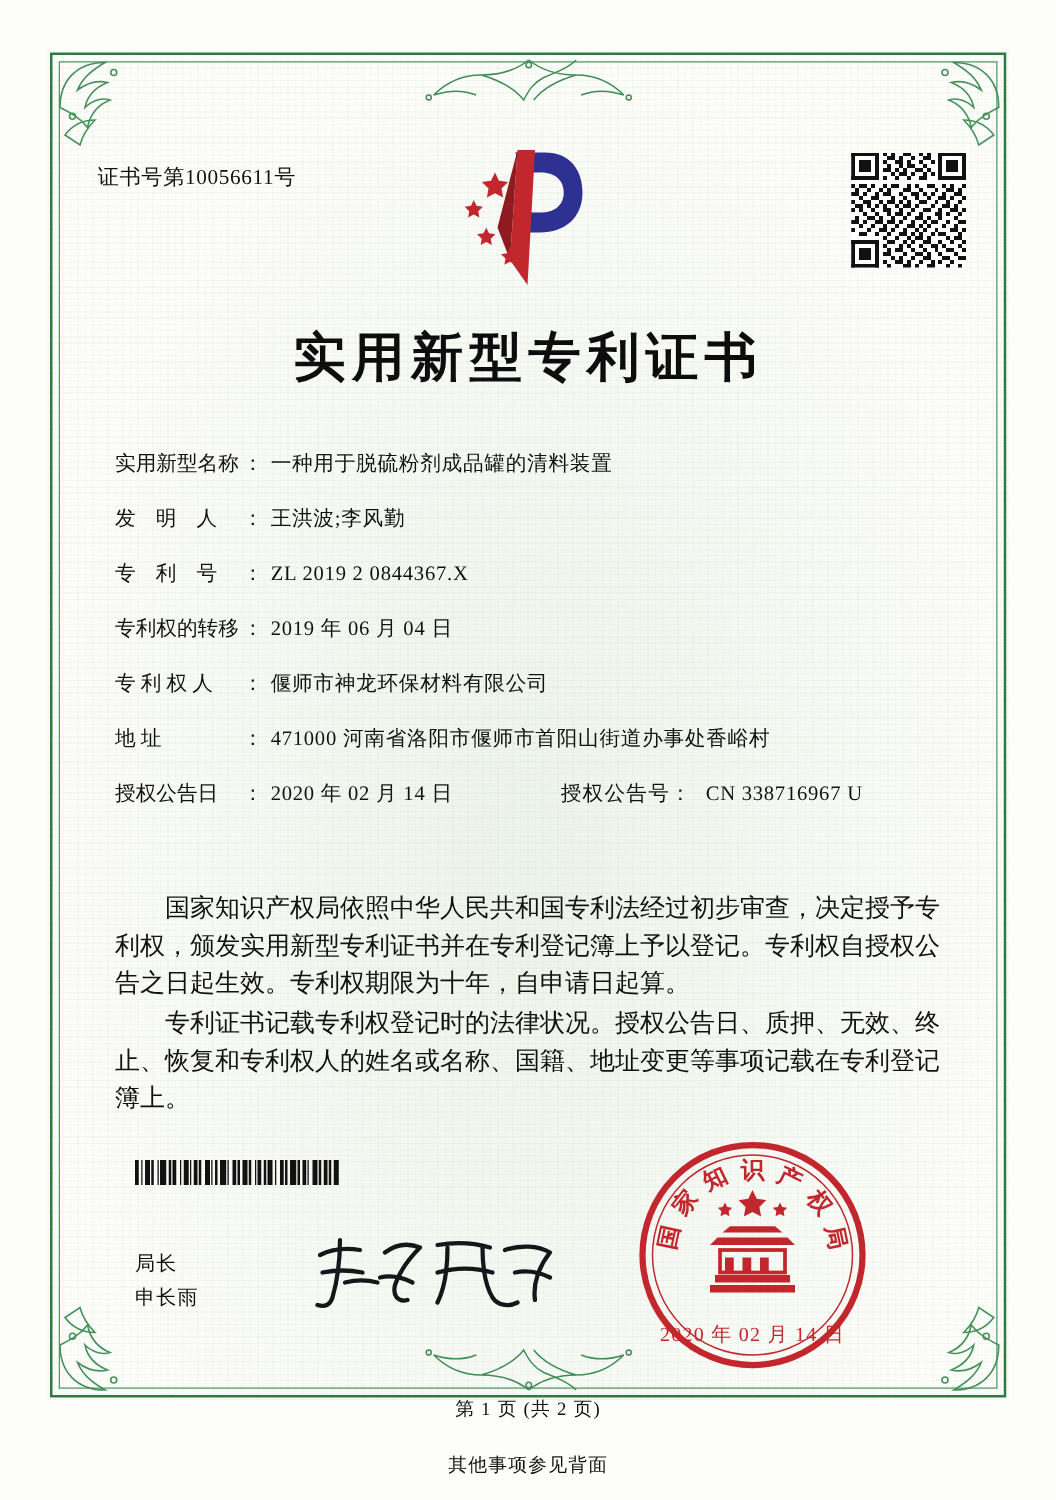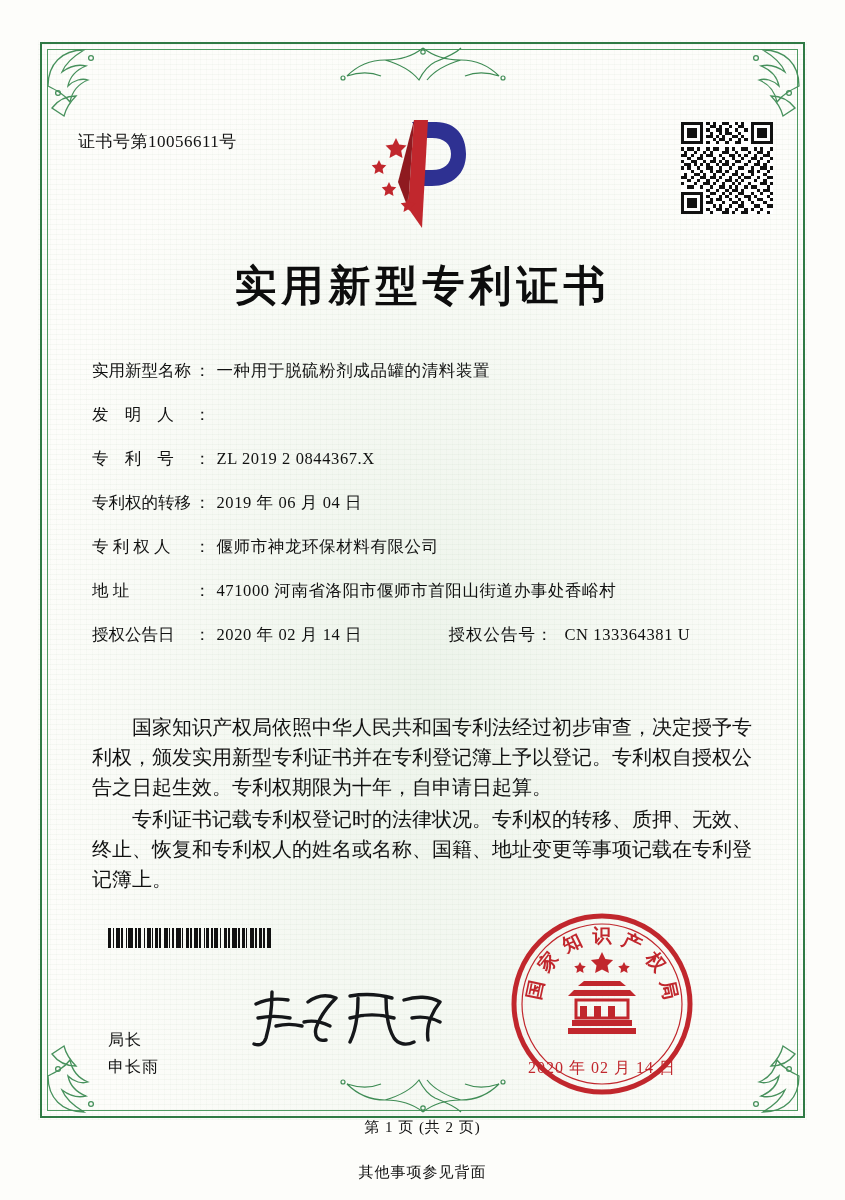--- a/index.html
+++ b/index.html
@@ -196,21 +196,20 @@
 
   
   .sign-label {
     position: absolute;
     left: 108px;
     top: 998px;
     font-size: 16px;
     line-height: 27px;
     color: #111;
     letter-spacing: 1px;
-    margin-top: 28px;
   }
   .signature {
     position: absolute;
     left: 246px;
     top: 982px;
     width: 200px;
     height: 70px;
     color: #15171a;
   }
   .signature svg { width: 100%; height: 100%; display: block; }
@@ -575,20 +574,21 @@
 
     <div class="field-row">
       <span class="field-label tight">实用新型名称</span>
       <span class="field-colon">：</span>
       <span class="field-value">一种用于脱硫粉剂成品罐的清料装置</span>
     </div>
 
     <div class="field-row">
       <span class="field-label">发  明  人</span>
       <span class="field-colon">：</span>
+      <span class="field-value">王洪波;李风勤</span>
     </div>
 
     <div class="field-row">
       <span class="field-label">专  利  号</span>
       <span class="field-colon">：</span>
       <span class="field-value">ZL 2019 2 0844367.X</span>
     </div>
 
     <div class="field-row">
       <span class="field-label tight">专利权的转移</span>
@@ -607,28 +607,28 @@
       <span class="field-colon">：</span>
       <span class="field-value">471000 河南省洛阳市偃师市首阳山街道办事处香峪村</span>
     </div>
 
     <div class="field-row split">
       <span class="field-label tight">授权公告日</span>
       <span class="field-colon">：</span>
       <span class="field-value">2020 年 02 月 14 日</span>
       <span class="sub-label">授权公告号</span>
       <span class="field-colon">：</span>
-      <span class="sub-value">CN 133364381 U</span>
+      <span class="sub-value">CN 338716967 U</span>
     </div>
 
   </div>
 
   <div class="paras">
     <p class="para">国家知识产权局依照中华人民共和国专利法经过初步审查，决定授予专利权，颁发实用新型专利证书并在专利登记簿上予以登记。专利权自授权公告之日起生效。专利权期限为十年，自申请日起算。</p>
-    <p class="para">专利证书记载专利权登记时的法律状况。专利权的转移、质押、无效、终止、恢复和专利权人的姓名或名称、国籍、地址变更等事项记载在专利登记簿上。</p>
+    <p class="para">专利证书记载专利权登记时的法律状况。授权公告日、质押、无效、终止、恢复和专利权人的姓名或名称、国籍、地址变更等事项记载在专利登记簿上。</p>
   </div>
 
   <div class="barcode">
     <i style="width:3px"></i>
       <i style="width:2px;background:transparent"></i>
     <i style="width:1px"></i>
       <i style="width:2px;background:transparent"></i>
     <i style="width:4px"></i>
       <i style="width:1px;background:transparent"></i>
     <i style="width:2px"></i>

